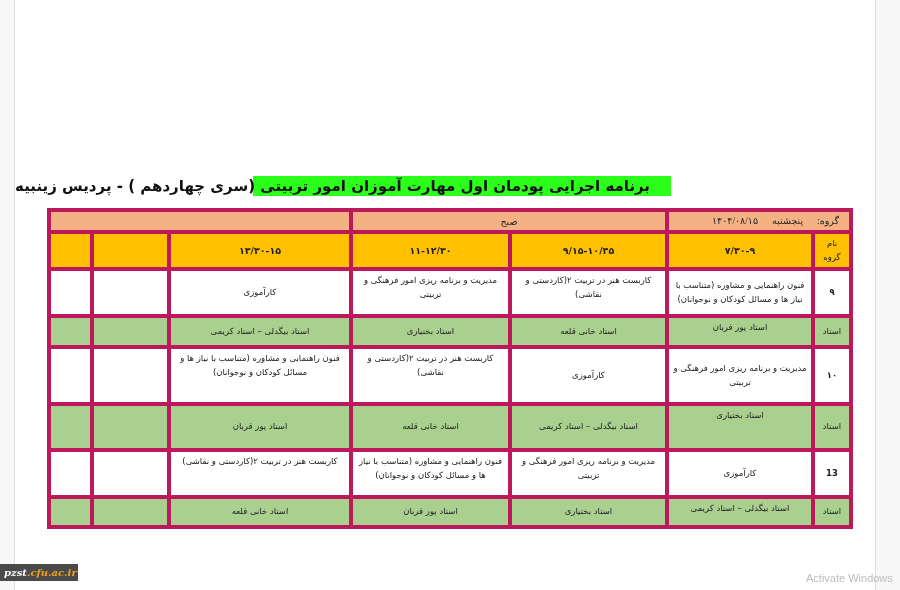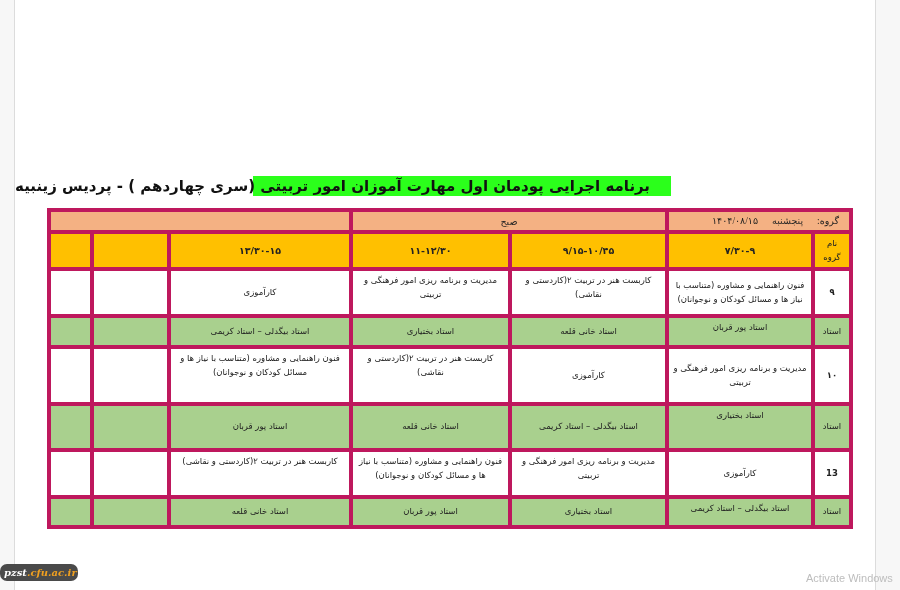--- a/index.html
+++ b/index.html
@@ -43,21 +43,20 @@
   .r-teacher td { background: #a9d08e; }
   .group-cell { font-weight: bold; }
   .head-date { text-align: right !important; padding-right: 10px !important; }
   .head-date span { margin-left: 14px; font-family: Liberation Serif, serif; }
   .top-align { vertical-align: top !important; padding-top: 3px !important; }
   .badge {
     position: absolute; left: 0; top: 564px; height: 17px; width: 78px;
     background: #4a4a4a; font-size: 10px; font-style: italic; font-weight: bold;
     line-height: 17px; padding-left: 4px; box-sizing: border-box; white-space: nowrap;
     font-family: "DejaVu Serif", serif;
-    border-radius: 7px;
   }
   .badge .b1 { color: #ffffff; }
   .badge .b2 { color: #f0a020; }
   .watermark {
     position: absolute; left: 786px; top: 572px; font-size: 11px; color: #bdbdbd;
     font-family: "Liberation Sans", sans-serif; white-space: nowrap; margin-left: 20px;
   }
 </style>
 </head>
 <body>

